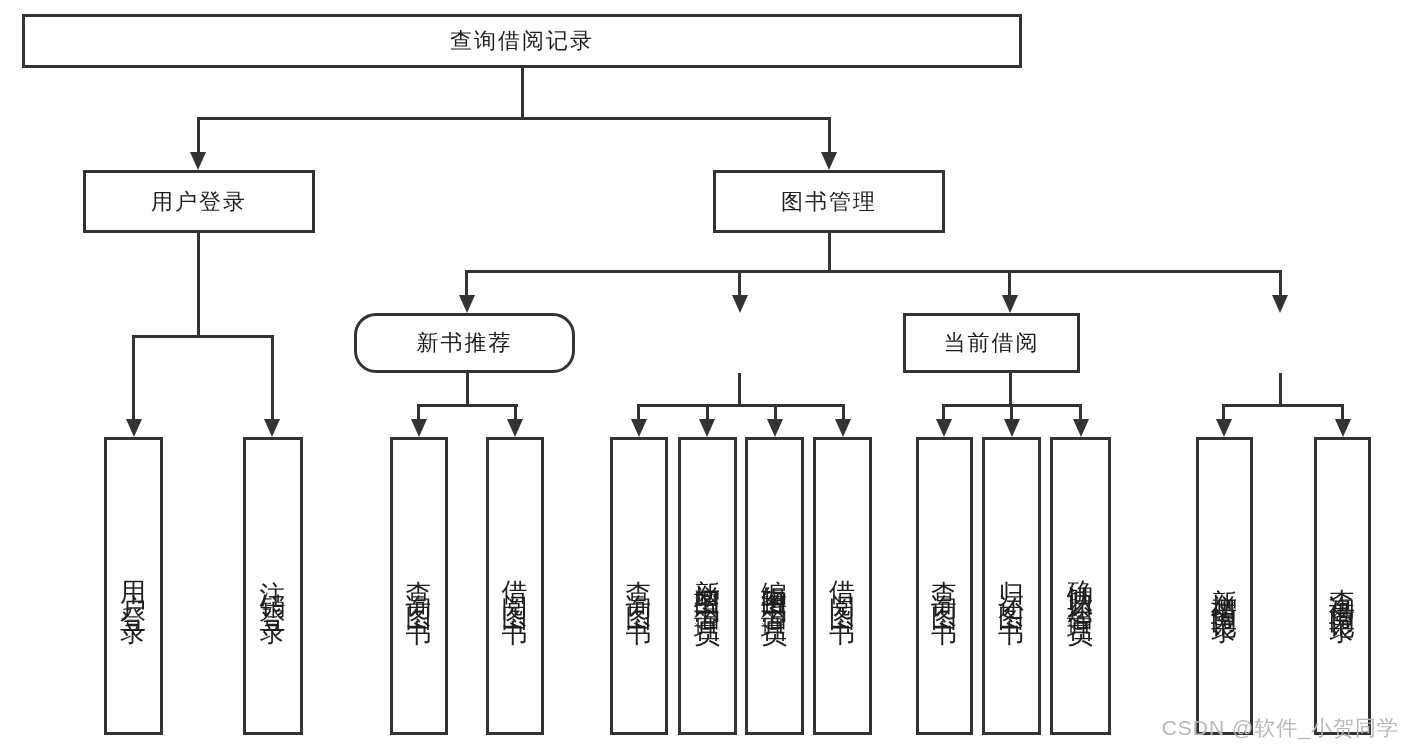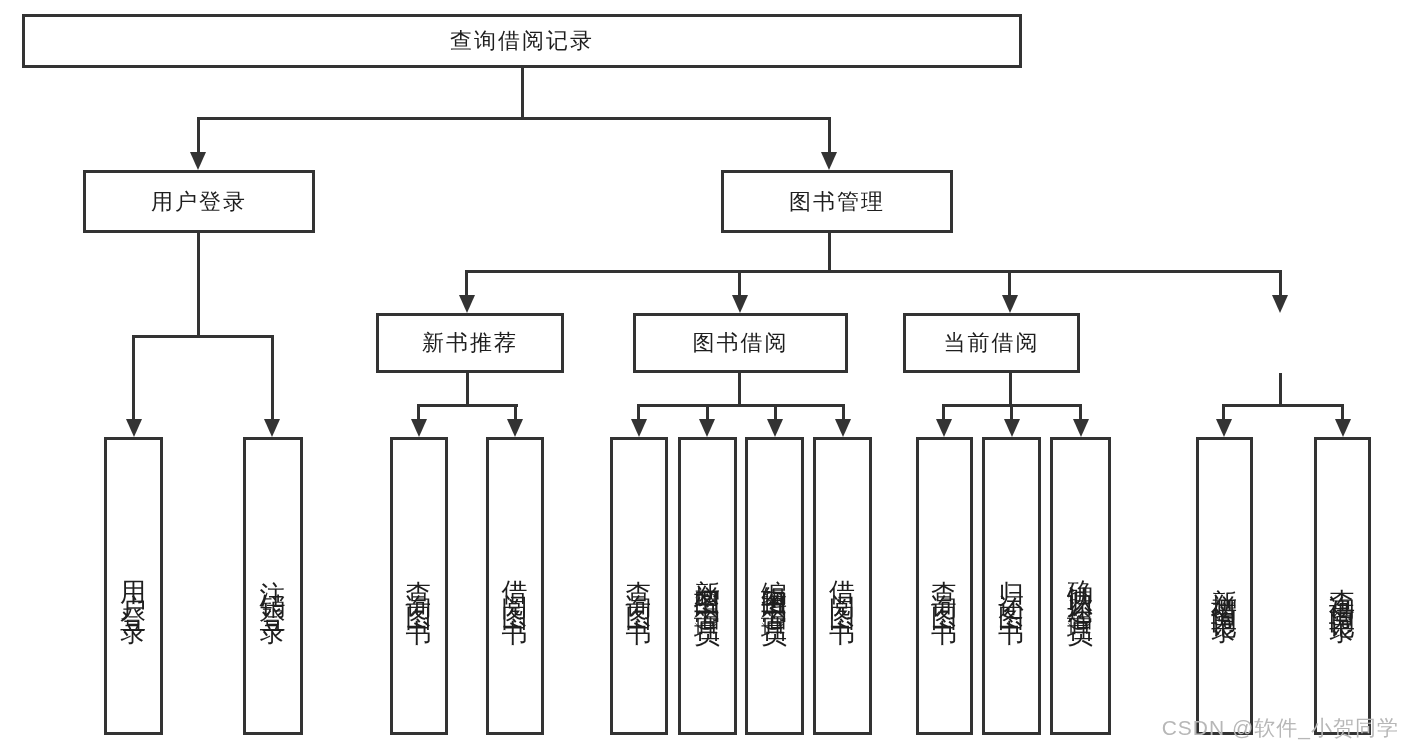--- a/index.html
+++ b/index.html
@@ -52,29 +52,26 @@
 
 <div id="canvas">
 
   <div class="box" style="left:22px;top:14px;width:1000px;height:54px;">
     <span class="hlabel">查询借阅记录</span>
   </div>
 
   <div class="box" style="left:83px;top:170px;width:232px;height:63px;">
     <span class="hlabel">用户登录</span>
   </div>
-  <div class="box" style="left:713px;top:170px;width:232px;height:63px;margin-left:8px;">
+  <div class="box" style="left:713px;top:170px;width:232px;height:63px;">
     <span class="hlabel">图书管理</span>
   </div>
 
-  <div class="box" style="left:376px;top:313px;width:188px;height:60px;">
+  <div class="box" style="left:354px;top:313px;width:221px;height:60px;border-radius:22px;">
     <span class="hlabel">新书推荐</span>
-  </div>
-  <div class="box" style="left:633px;top:313px;width:215px;height:60px;">
-    <span class="hlabel">图书借阅</span>
   </div>
   <div class="box" style="left:903px;top:313px;width:177px;height:60px;">
     <span class="hlabel">当前借阅</span>
   </div>
 
   <div class="box leaf" style="left:104px;top:437px;width:59px;height:298px;">
     <span class="vlabel ls-wide">用户登录</span>
   </div>
   <div class="box leaf" style="left:243px;top:437px;width:60px;height:298px;">
     <span class="vlabel ls-wide">注销登录</span>

